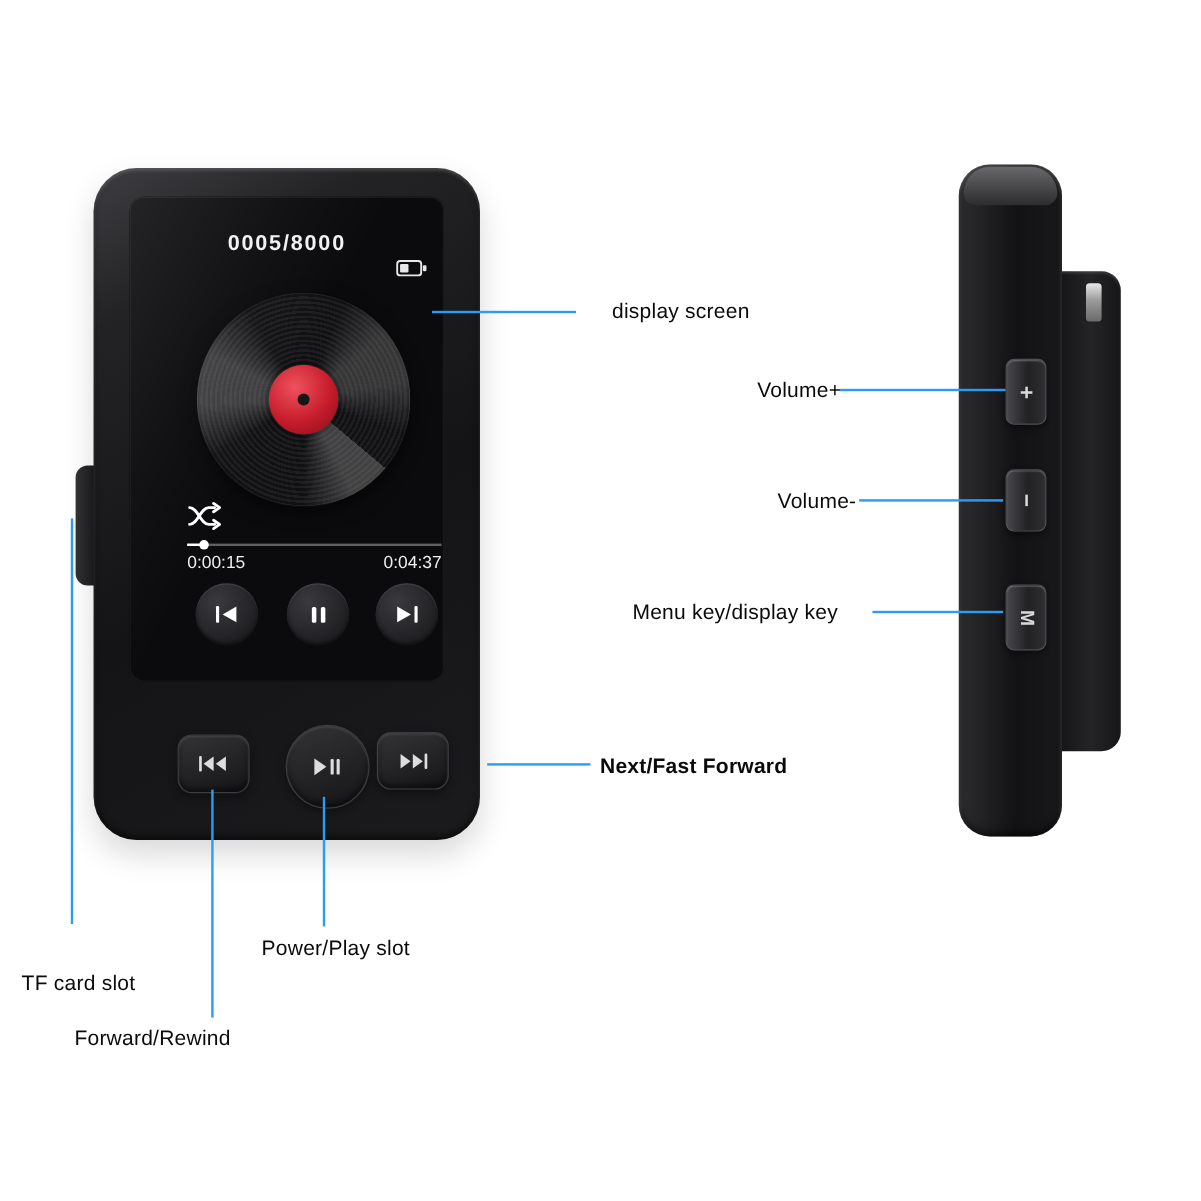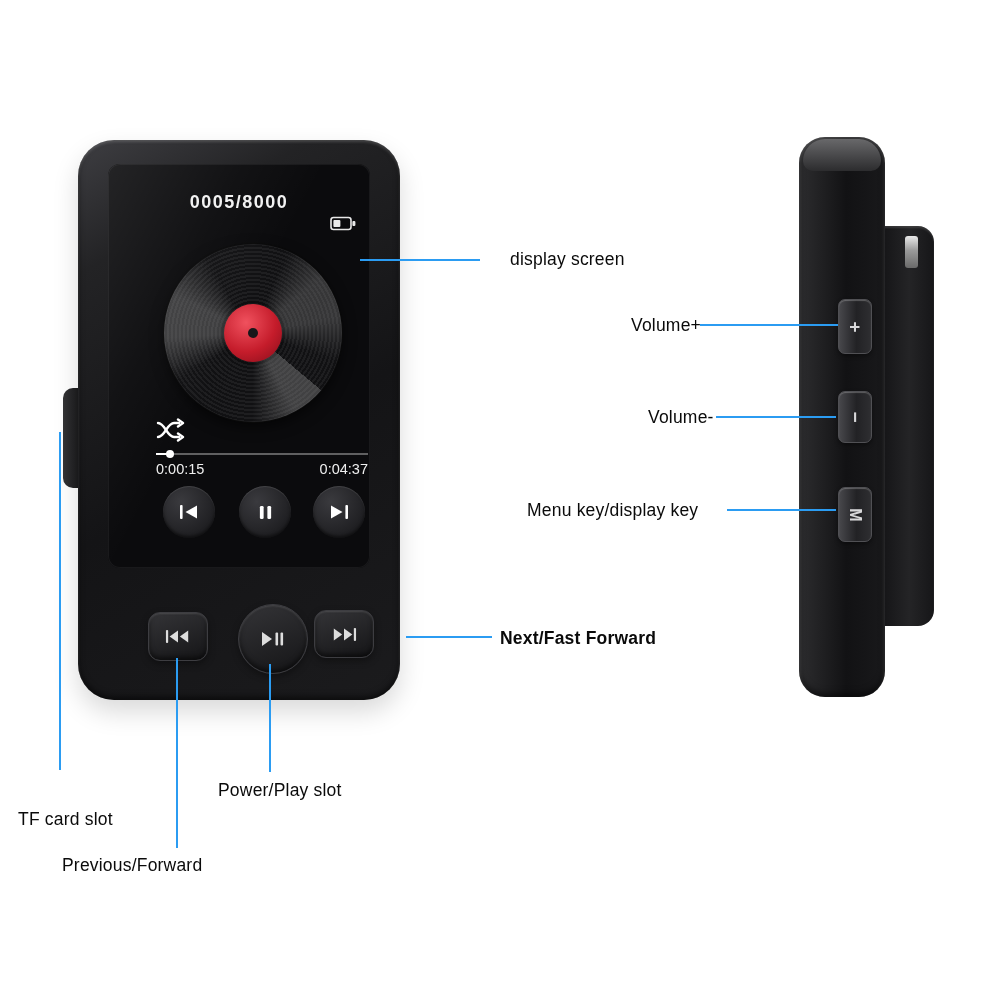--- a/index.html
+++ b/index.html
@@ -230,15 +230,15 @@
   <div class="callout-line v-line" style="left:269px;top:664px;height:108px;"></div>
   <div class="callout-line v-line" style="left:176px;top:658px;height:190px;"></div>
 
   <div class="callout-label" style="left:490px;top:249px;margin-left:20px;">display screen</div>
   <div class="callout-label" style="left:631px;top:315px;">Volume+</div>
   <div class="callout-label" style="left:648px;top:407px;">Volume-</div>
   <div class="callout-label" style="left:527px;top:500px;">Menu key/display key</div>
   <div class="callout-label" style="left:500px;top:628px;font-weight:bold;">Next/Fast Forward</div>
   <div class="callout-label" style="left:18px;top:777px;margin-top:32px;">TF card slot</div>
   <div class="callout-label" style="left:218px;top:780px;">Power/Play slot</div>
-  <div class="callout-label" style="left:62px;top:855px;">Previous/Forward</div>
+  <div class="callout-label" style="left:62px;top:855px;">Forward/Rewind</div>
 
 </div>
 
 </body></html>

